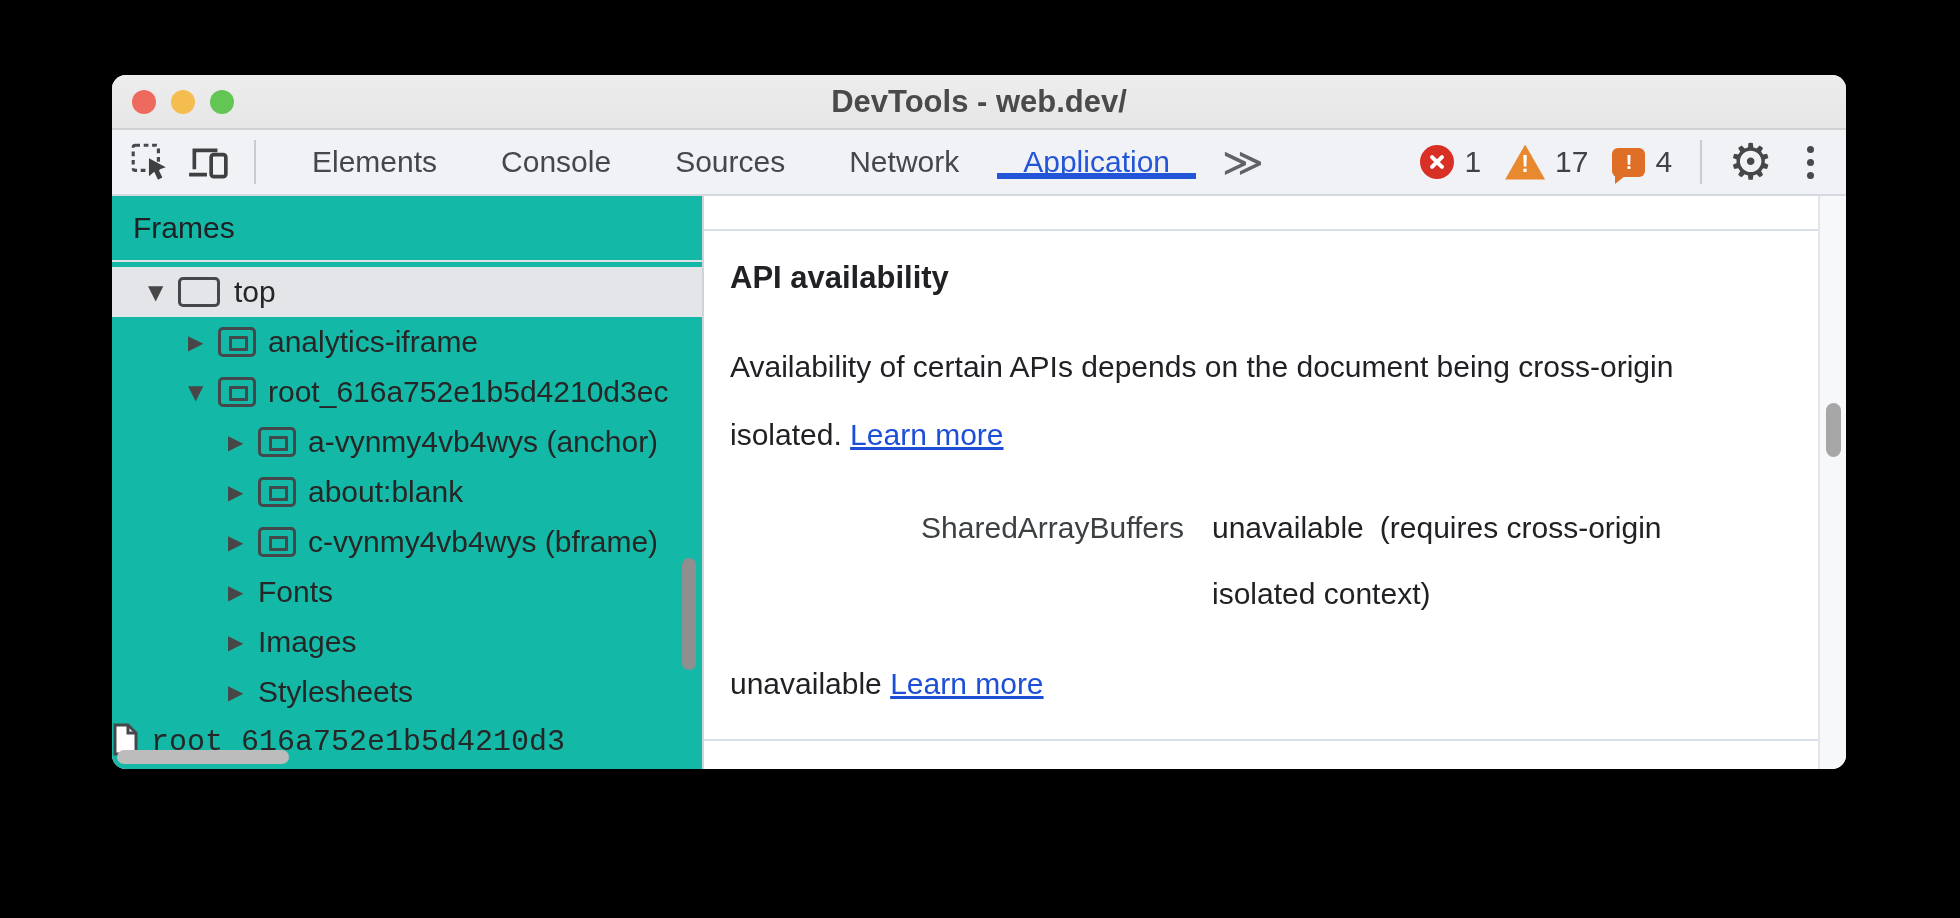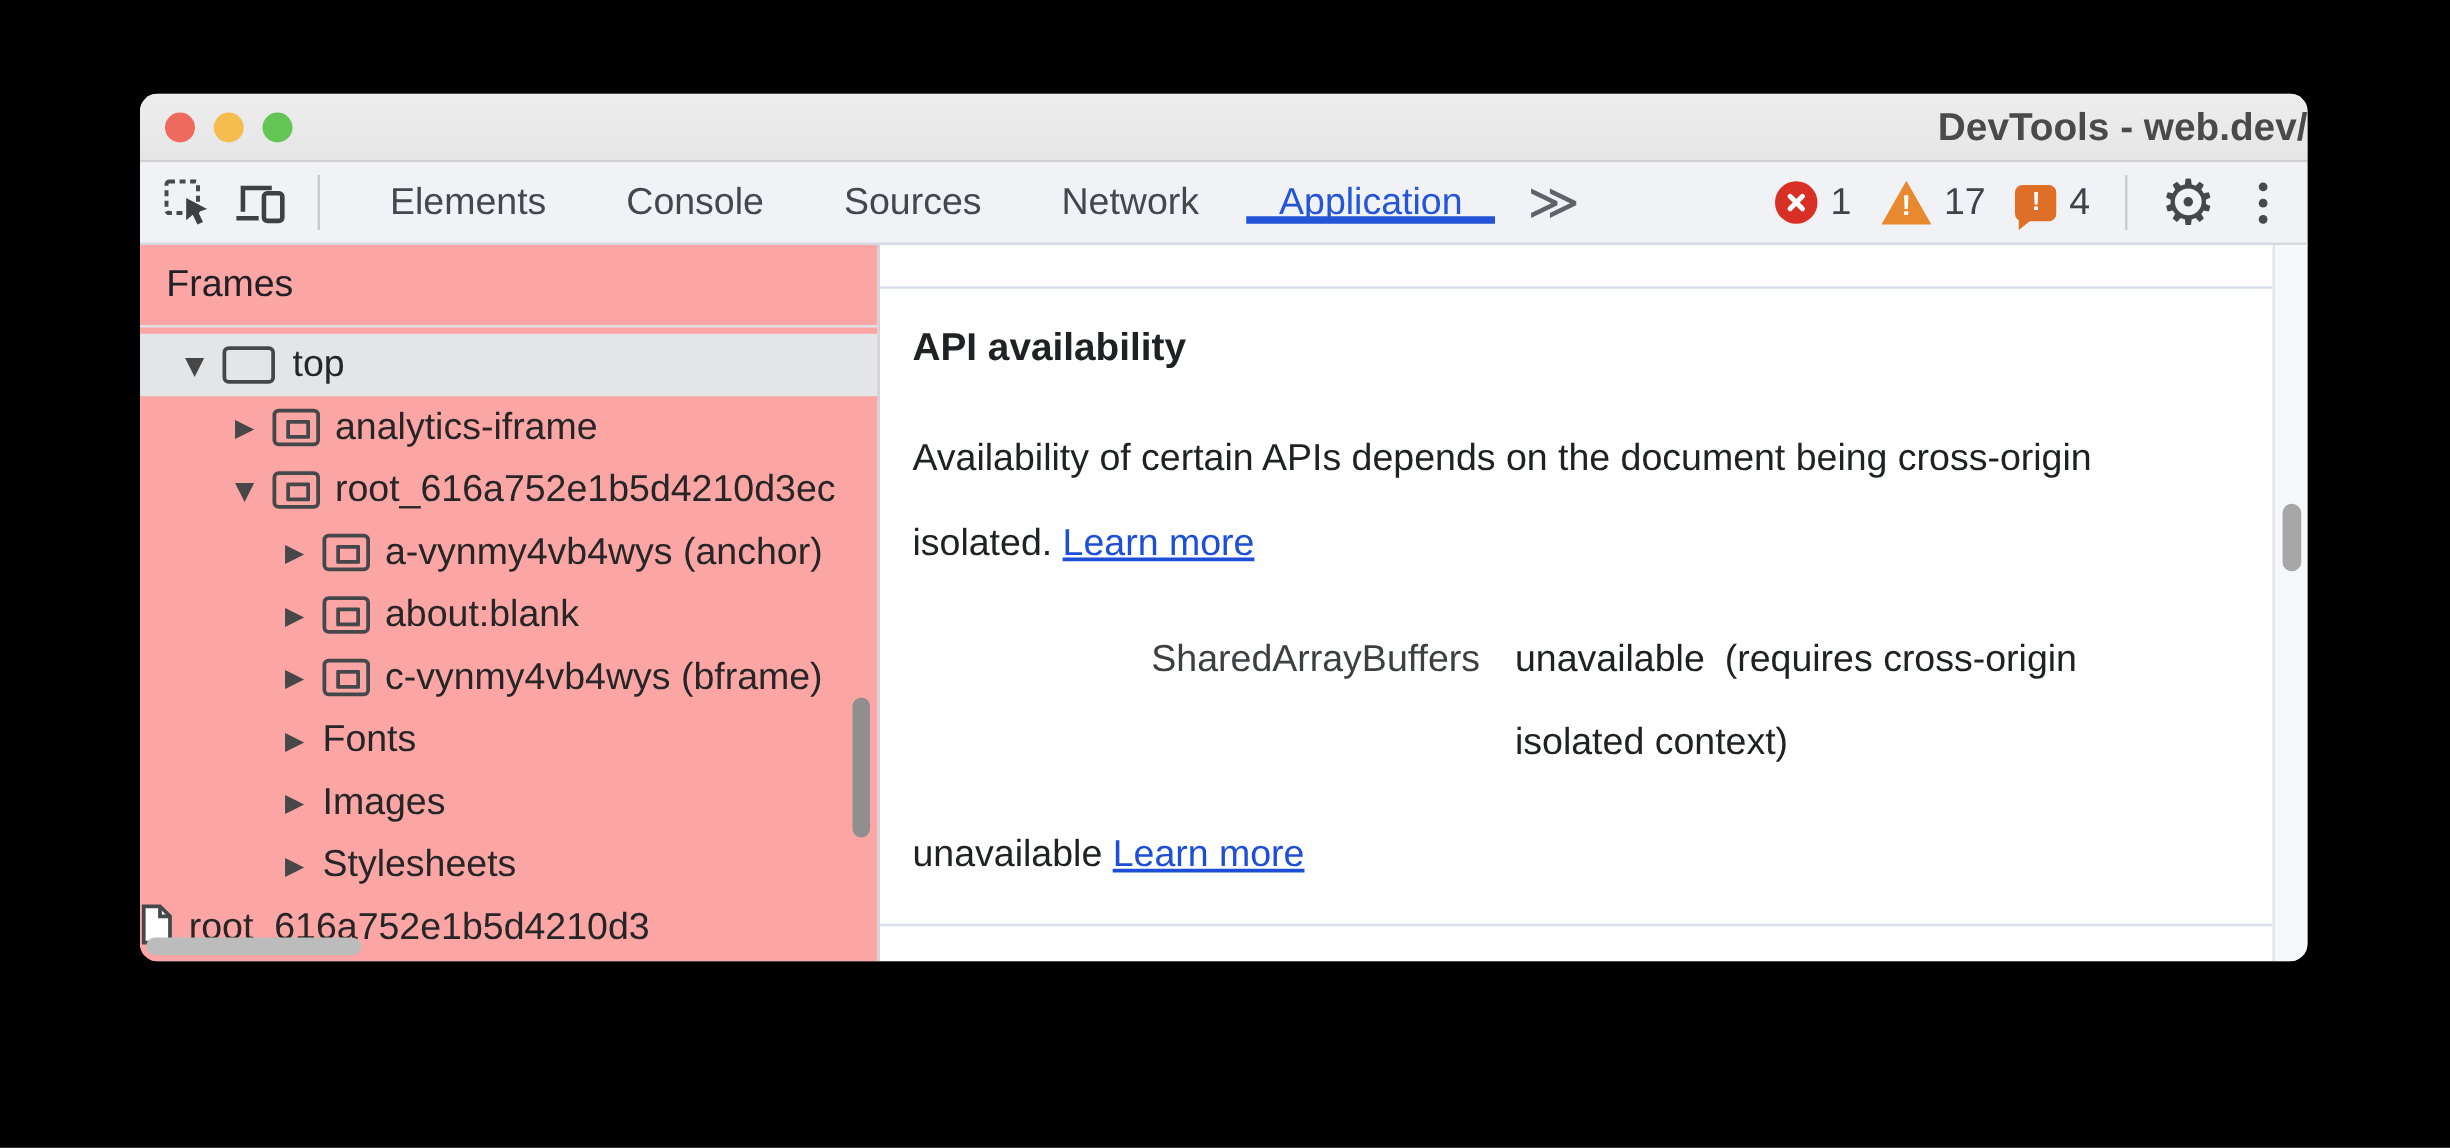--- a/index.html
+++ b/index.html
@@ -11,21 +11,21 @@
     position:absolute; left:112px; top:75px; width:1734px; height:694px;
     background:#fff; border-radius:14px; overflow:hidden;
     box-shadow:0 20px 60px rgba(0,0,0,.55);
     display:flex; flex-direction:column;
   }
 
   
   .titlebar {
     height:55px; flex:0 0 55px; background:linear-gradient(#eeedee,#e7e6e7);
     border-bottom:2px solid #d2d1d2; position:relative;
-    display:flex; align-items:center; justify-content:flex-end;
+    display:flex; align-items:center; justify-content:center;
   }
   .traffic { position:absolute; left:20px; top:0; height:100%; display:flex; align-items:center; gap:15px; }
   .light { width:24px; height:24px; border-radius:50%; }
   .light.red { background:#ee6a5e; }
   .light.yellow { background:#f5bd4f; }
   .light.green { background:#62c554; }
   .win-title { font-size:31px; font-weight:700; color:#4a4a4a; }
 
   
   .toolbar {
@@ -68,21 +68,21 @@
     border-left:10px solid #df6e27; border-bottom:8px solid transparent;
   }
   .issue-bubble span { color:#fff; font-size:21px; font-weight:700; }
   .gear { font-family:"DejaVu Sans",sans-serif; font-size:50px; color:#454749; line-height:1; cursor:pointer; margin-right:28px; }
   .kebab { display:flex; flex-direction:column; gap:6px; padding:6px; cursor:pointer; }
   .kebab i { width:7px; height:7px; border-radius:50%; background:#47494c; }
 
   
   .main { flex:1; display:flex; min-height:0; }
 
-  .sidebar { width:590px; flex:0 0 590px; background:#fca5a5; position:relative; overflow:hidden; }
+  .sidebar { width:590px; flex:0 0 590px; background:#14b8a6; position:relative; overflow:hidden; }
   .sb-header { height:66px; display:flex; align-items:center; padding-left:21px; border-bottom:2px solid #dfe1e6; }
   .sb-title { font-size:30px; color:#202124; }
   .tree { padding-top:5px; }
   .tree-row { height:50px; display:flex; align-items:center; white-space:nowrap; cursor:pointer; }
   .tree-row.selected { background:#e4e5e8; }
   .tri { width:30px; font-family:"DejaVu Sans",sans-serif; font-size:20px; color:#474747; flex:0 0 30px; }
   .row-label { font-size:30px; color:#262626; }
   .ic-window { width:42px; height:30px; border:3.5px solid #45484a; border-radius:5px; margin-right:14px; flex:0 0 auto; }
   .ic-iframe { width:38px; height:30px; border:3.5px solid #45484a; border-radius:5px; margin-right:12px; position:relative; flex:0 0 auto; }
   .ic-iframe::after { content:""; position:absolute; left:8px; top:6px; width:13px; height:9px; border:3px solid #45484a; border-radius:1px; }
@@ -220,21 +220,21 @@
               <span class="row-label">Fonts</span>
             </div>
             <div class="tree-row" style="padding-left: 116px;">
               <span class="tri">▶</span>
               <span class="row-label">Images</span>
             </div>
             <div class="tree-row" style="padding-left: 116px;">
               <span class="tri">▶</span>
               <span class="row-label">Stylesheets</span>
             </div>
-            <div class="tree-row" style="">
+            <div class="tree-row" style=" font-family: Liberation Mono, monospace;">
               <span class="ic-doc"><svg width="27" height="33" viewBox="0 0 27 33">
                   <path d="M3 2 h13 l8 8 v21 h-21 z" fill="#fff" stroke="#45484a" stroke-width="3"></path>
                   <path d="M16 2 v8 h8" fill="none" stroke="#45484a" stroke-width="3"></path>
                 </svg></span>
               <span class="row-label">root_616a752e1b5d4210d3</span>
             </div>
           </div>
         <div class="sb-vthumb"></div>
         <div class="sb-hthumb"></div>
       </div>

